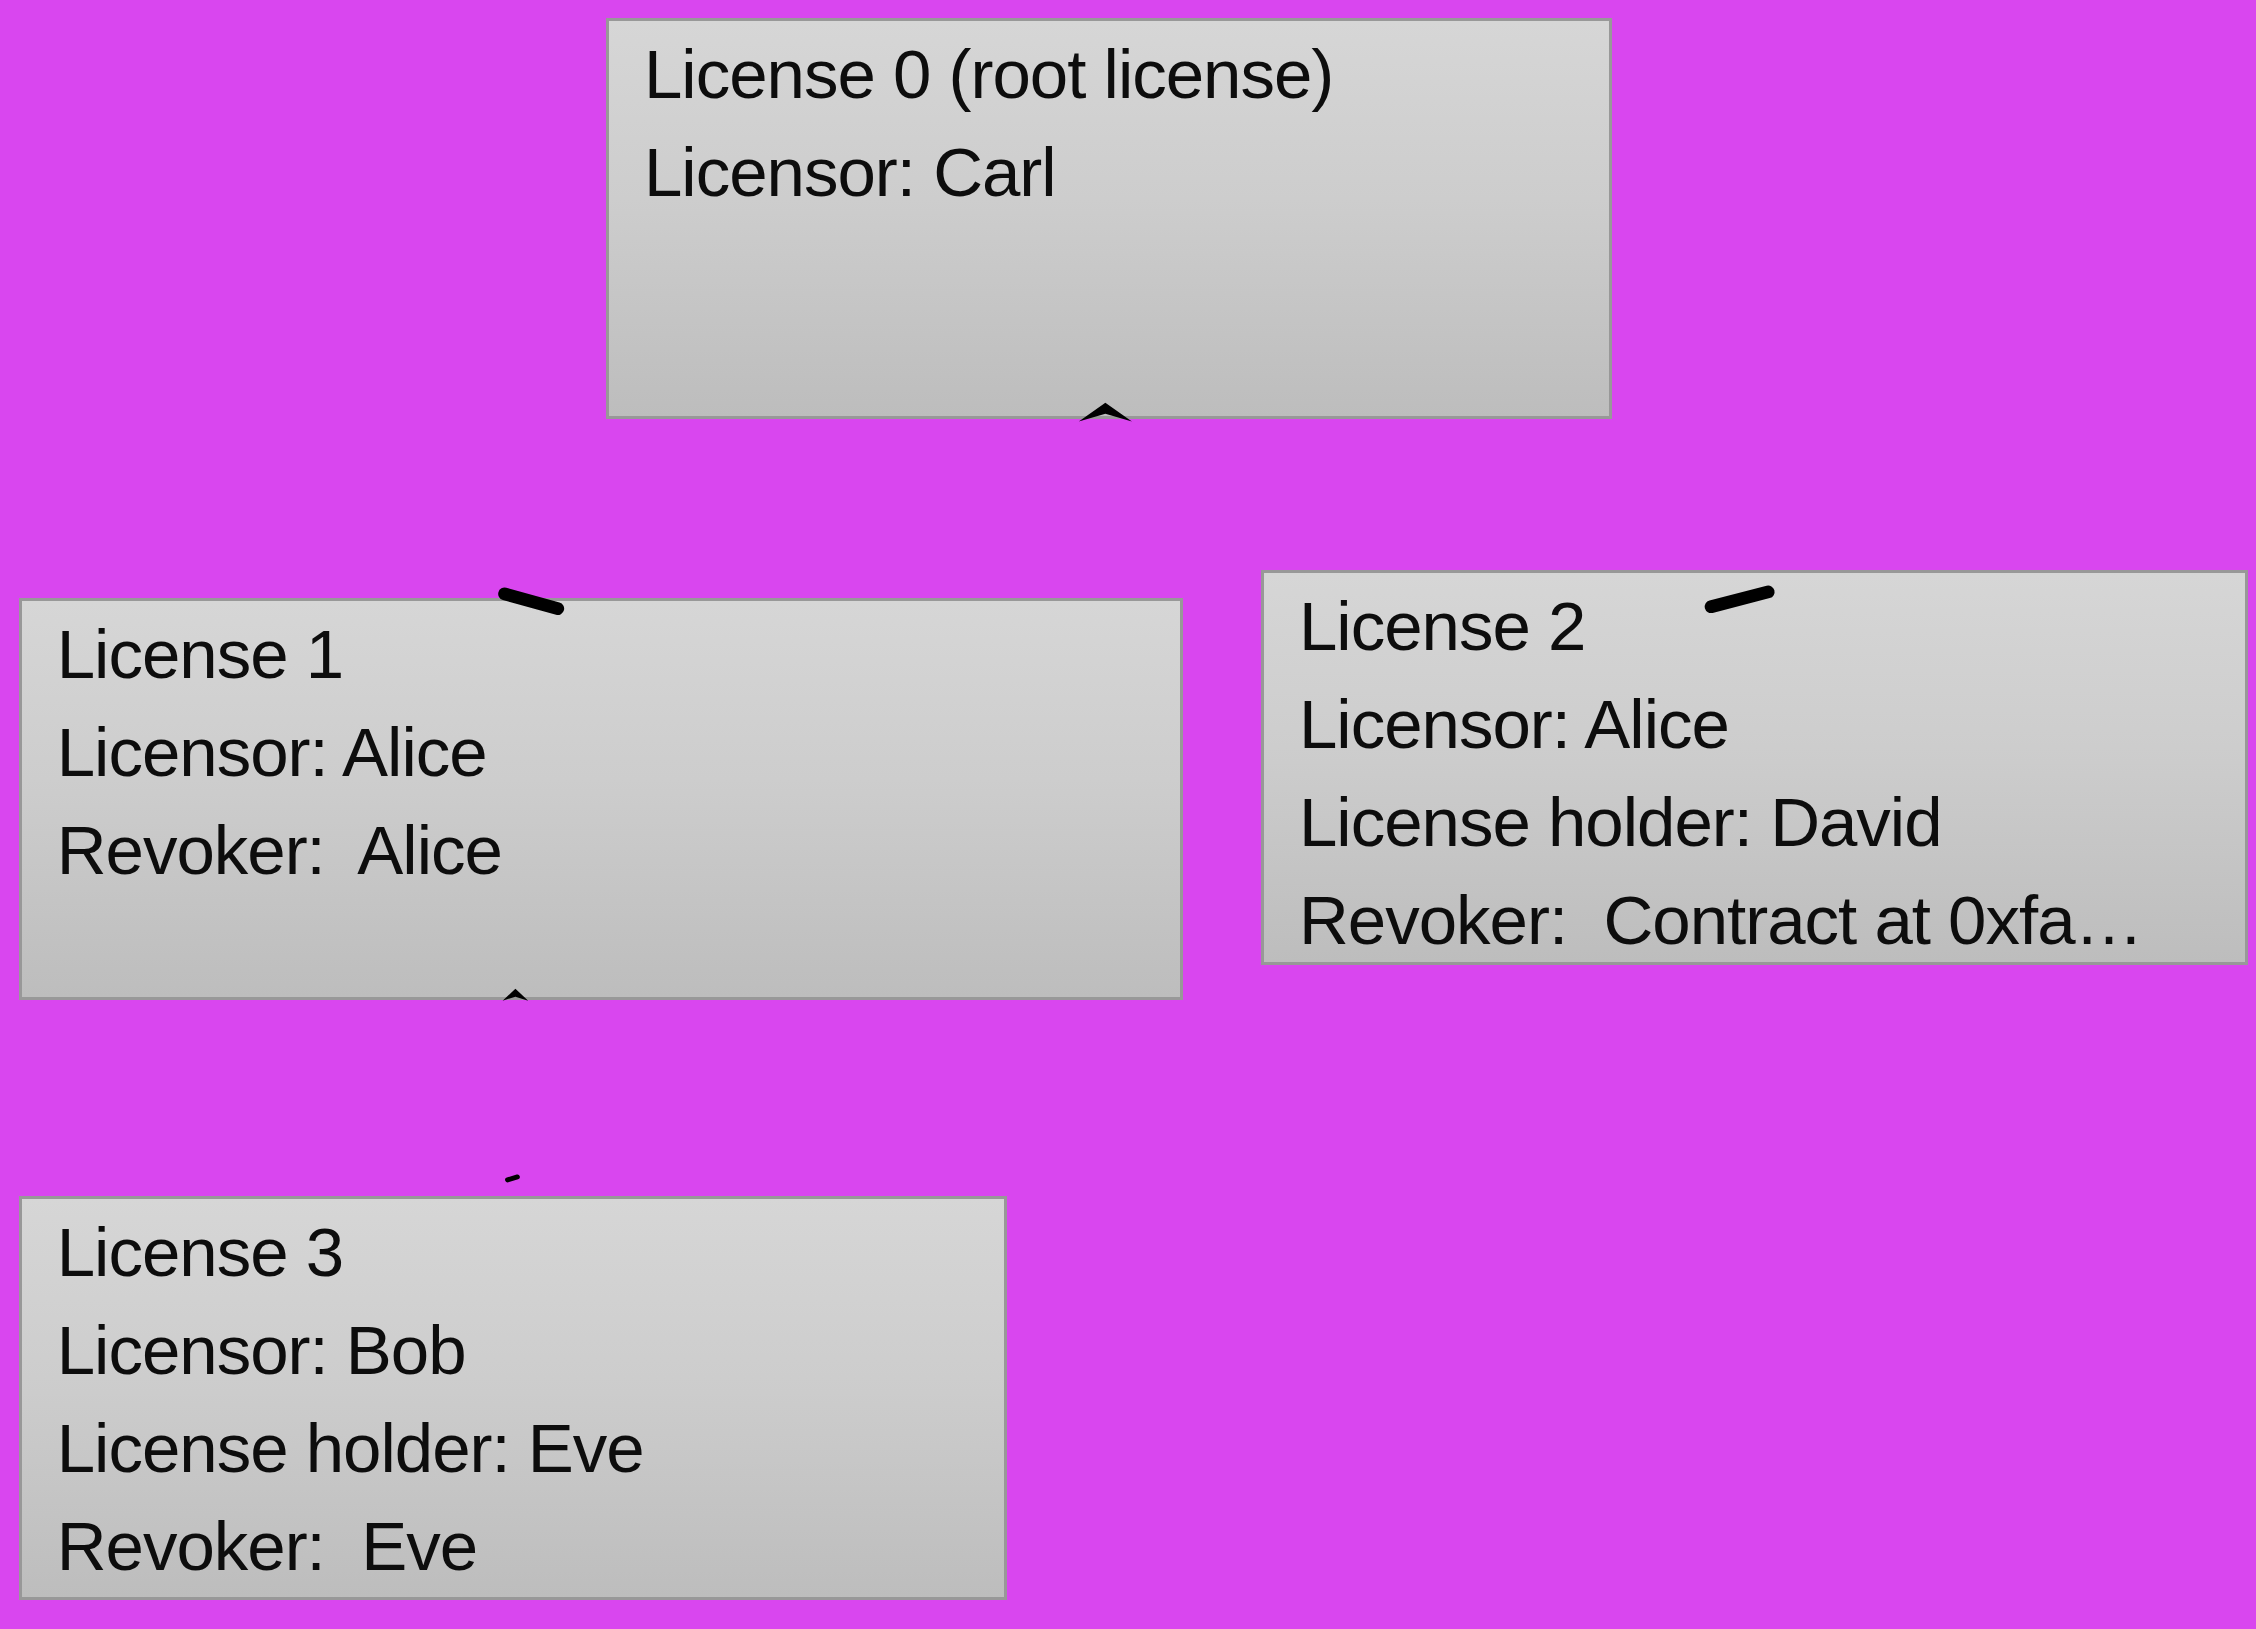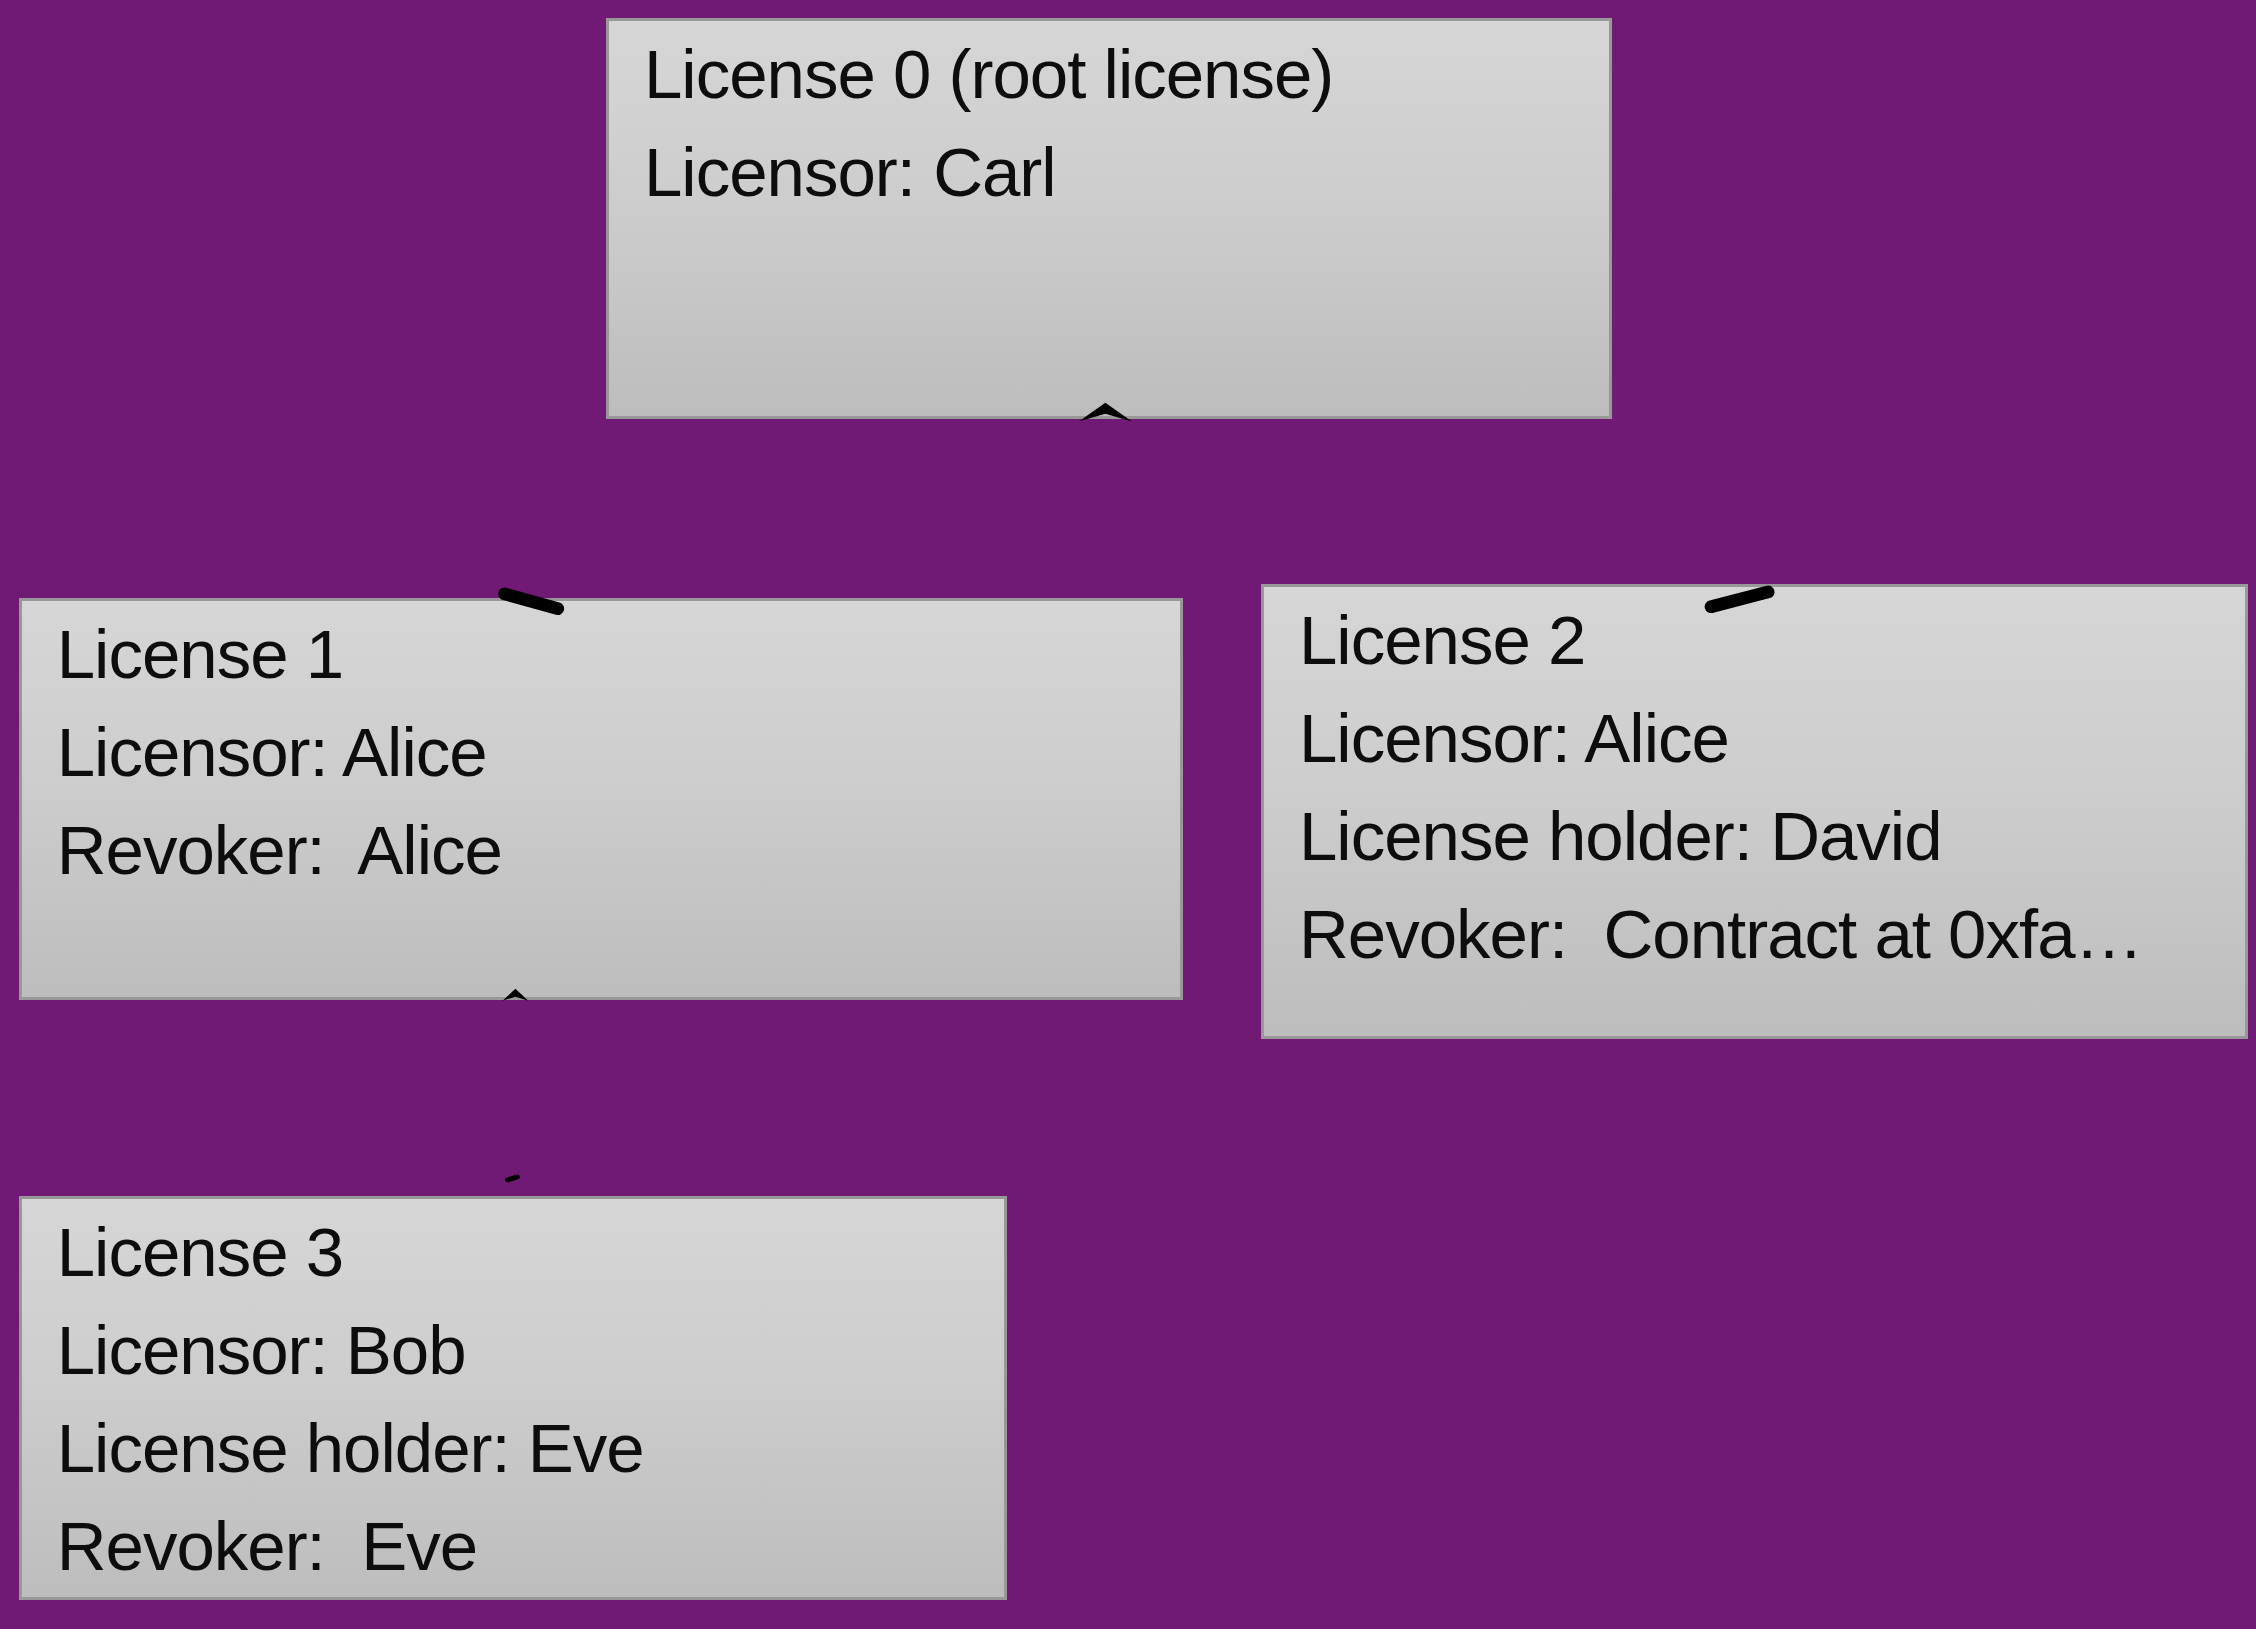--- a/index.html
+++ b/index.html
@@ -4,41 +4,41 @@
 <style>
   html, body {
     margin: 0;
     padding: 0;
     background: #000000;
   }
   #canvas {
     position: relative;
     width: 2257px;
     height: 1629px;
-    background: #701a75;
+    background: #d946ef;
     overflow: hidden;
     font-family: "Liberation Sans", sans-serif;
   }
   .license-box {
     position: absolute;
     box-sizing: border-box;
     border: 3px solid #989898;
     background: linear-gradient(180deg, #d6d6d6 0%, #cdcdcd 45%, #bdbdbd 100%);
     padding: 4.9px 11.8px 0 35px;
   }
   .license-line {
     white-space: pre;
     font-size: 69px;
     line-height: 98px;
     letter-spacing: -1px;
     color: #0d0d0d;
   }
   #node-license-0 { left: 606px;  top: 17.7px;   width: 1006px; height: 401px; }
   #node-license-1 { left: 18.7px;   top: 598px;  width: 1164px; height: 402px; }
-  #node-license-2 { left: 1261px; top: 584px;  width: 987px; height: 455px; }
+  #node-license-2 { left: 1261px; top: 570px;  width: 987px; height: 395px; }
   #node-license-3 { left: 18.7px;   top: 1180px; width: 988px; height: 404px; margin-top: 16px; }
   #edge-overlay {
     position: absolute;
     left: 0; top: 0;
     width: 2257px;
     height: 1629px;
     pointer-events: none;
   }
 </style>
 </head>

